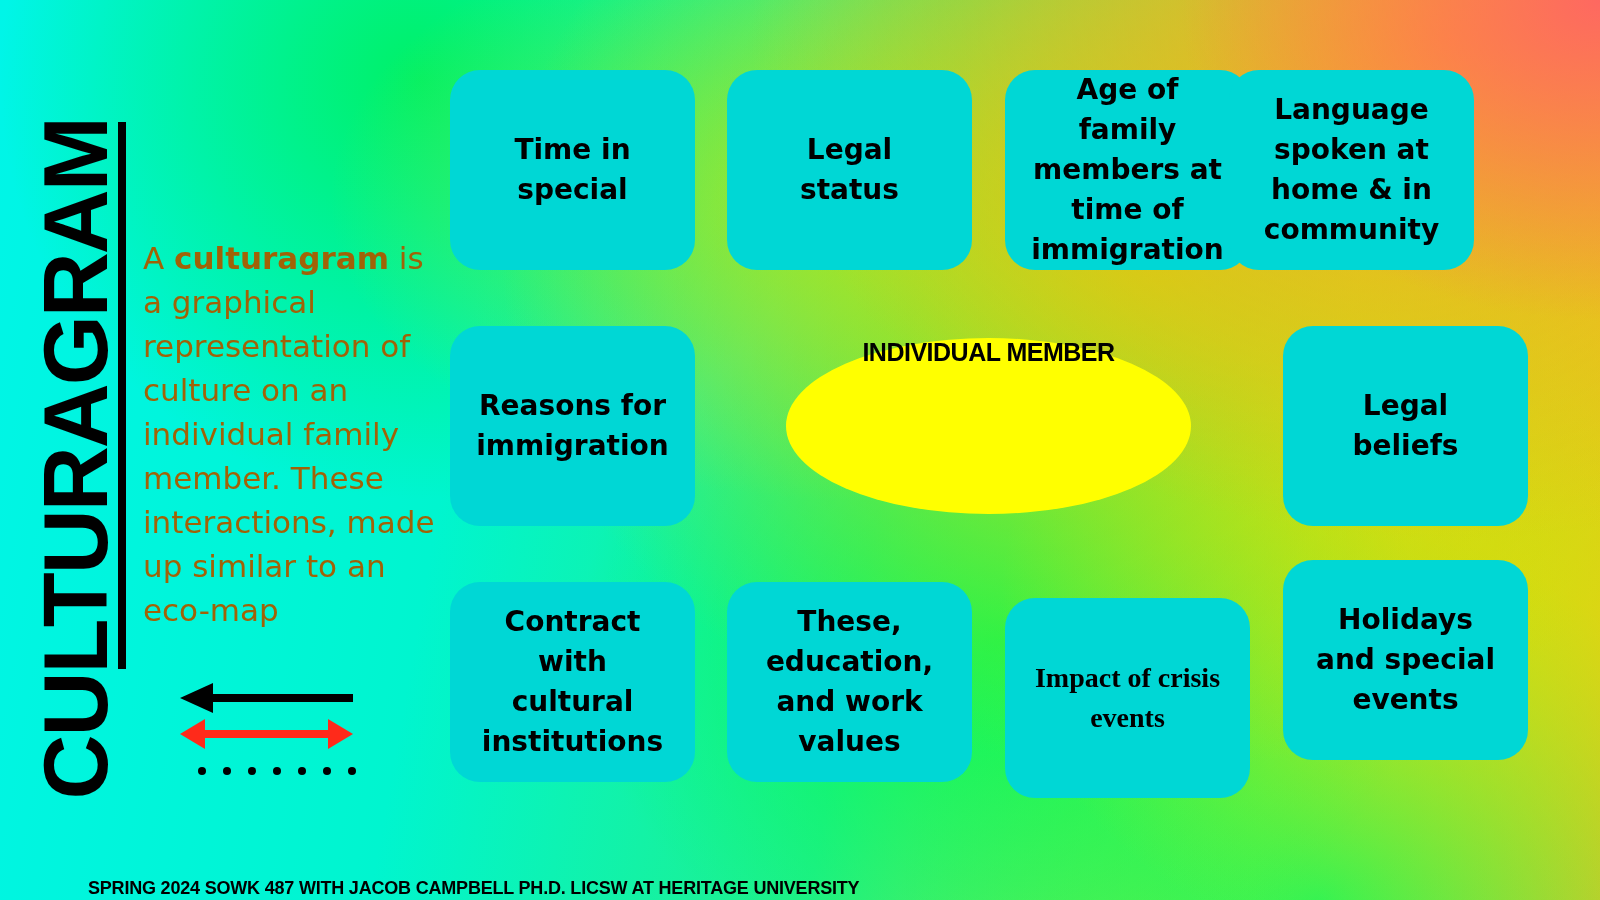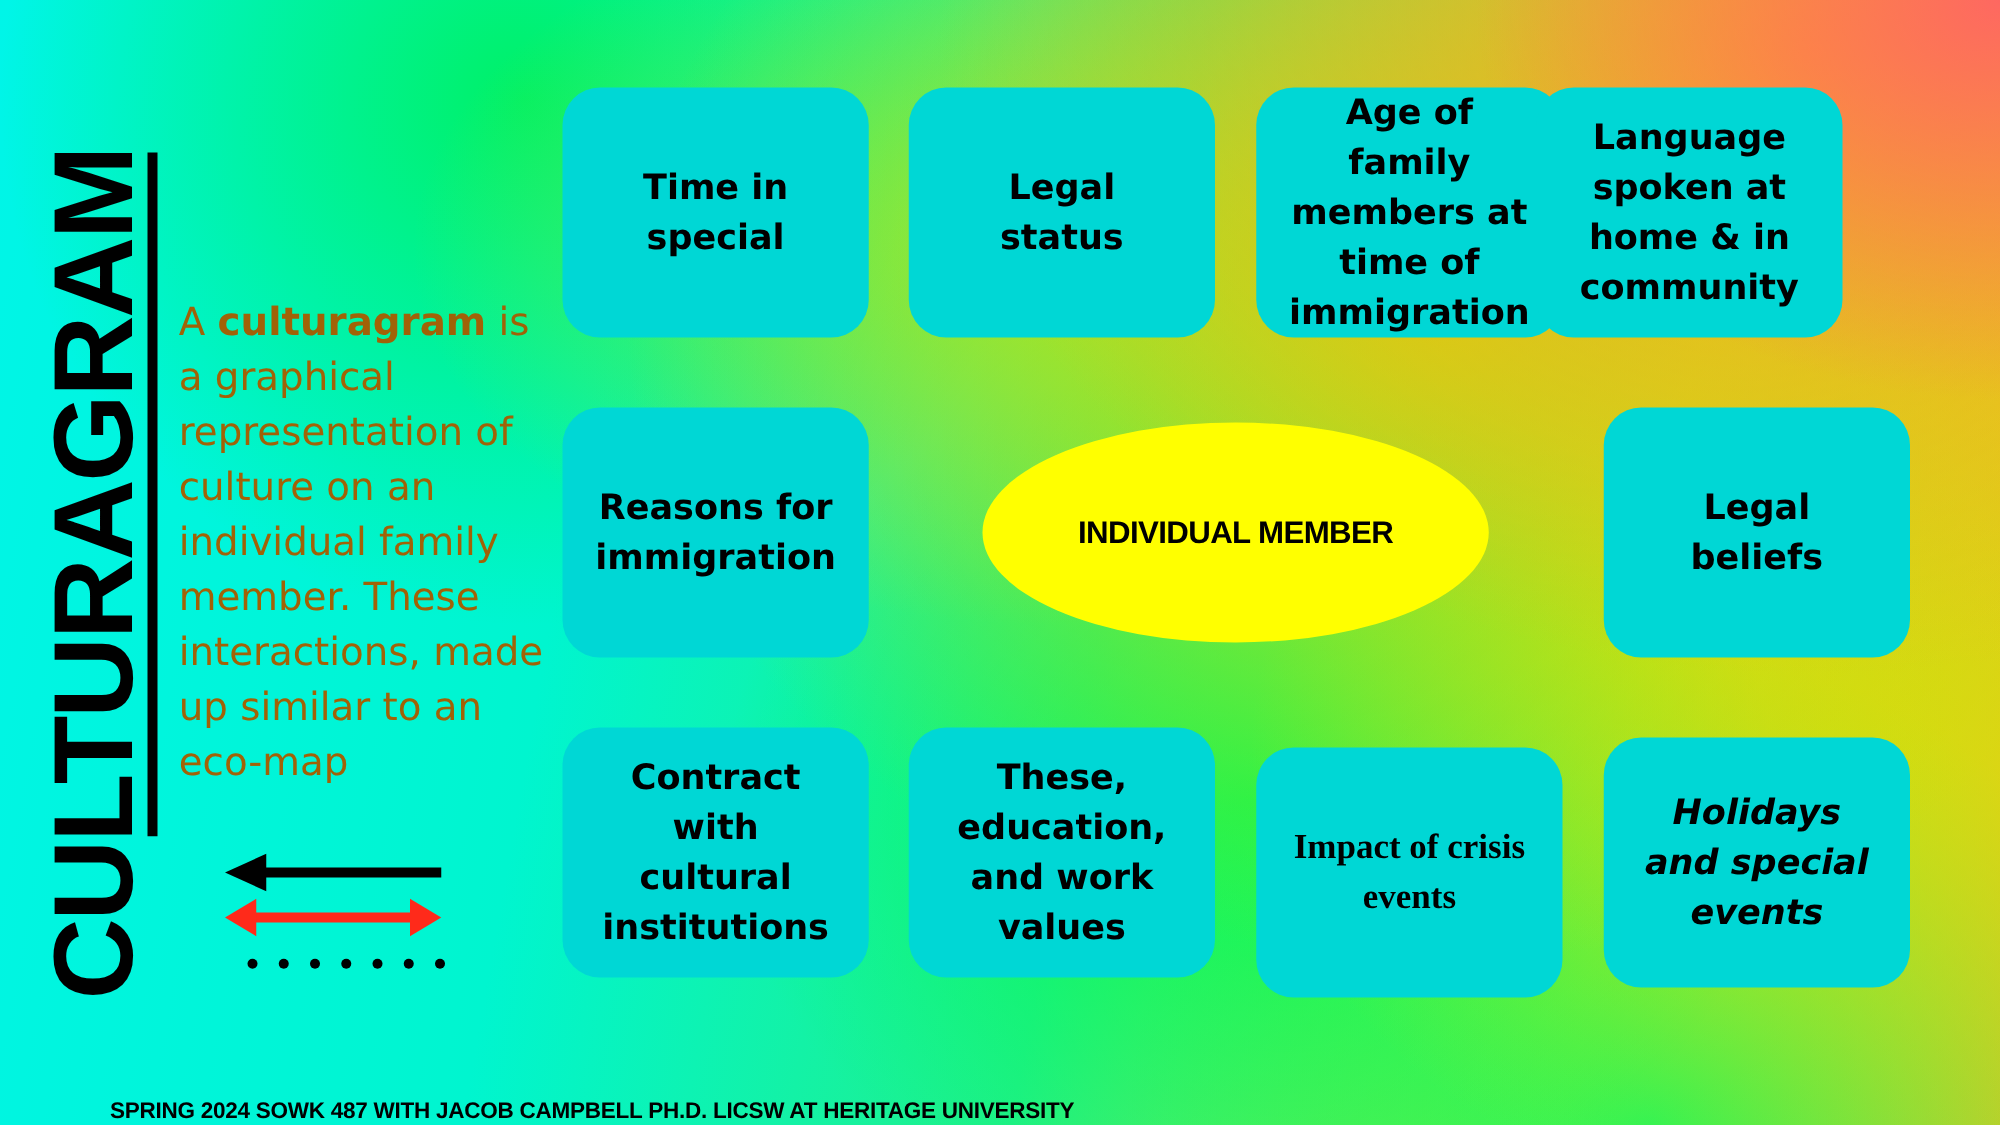--- a/index.html
+++ b/index.html
@@ -44,21 +44,21 @@
   .box {
     position:absolute; width:245px; height:200px; border-radius:30px;
     background:#00d7d5; display:flex; align-items:center; justify-content:center;
     text-align:center; font-weight:bold; color:#000;
     font-family:"DejaVu Sans", sans-serif; font-size:28px; line-height:40px;
     padding:0 26px; box-sizing:border-box;
   }
   .ellipse {
     position:absolute; left:786px; top:338px; width:405px; height:176px;
     border-radius:50%; background:#ffff00;
-    display:flex; align-items:center; justify-content:center;
+    display:flex; justify-content:center;
     font-weight:bold; font-size:25px; color:#000;
     font-family:"Liberation Sans", sans-serif; letter-spacing:-0.5px;
   }
   .footer {
     position:absolute; left:88px; top:878px;
     font-size:18px; font-weight:bold; color:#000;
     font-family:"Liberation Sans", sans-serif; letter-spacing:-0.2px;
   }
 </style>
 </head>
@@ -121,17 +121,17 @@
 
 <div class="box" style="left:450px;top:582px;">
     <span>Contract with cultural institutions</span>
   </div>
 <div class="box" style="left:727px;top:582px;">
     <span>These, education, and work values</span>
   </div>
 <div class="box" style="left:1005px;top:598px;font-family:Liberation Serif, serif;">
     <span>Impact of crisis events</span>
   </div>
-<div class="box" style="left:1283px;top:590px;font-style:italic;">
+<div class="box" style="left:1283px;top:560px;">
     <span>Holidays and special events</span>
   </div>
 
 <div class="footer">SPRING 2024 SOWK 487 WITH JACOB CAMPBELL PH.D. LICSW AT HERITAGE UNIVERSITY</div>
 
 </body></html>

